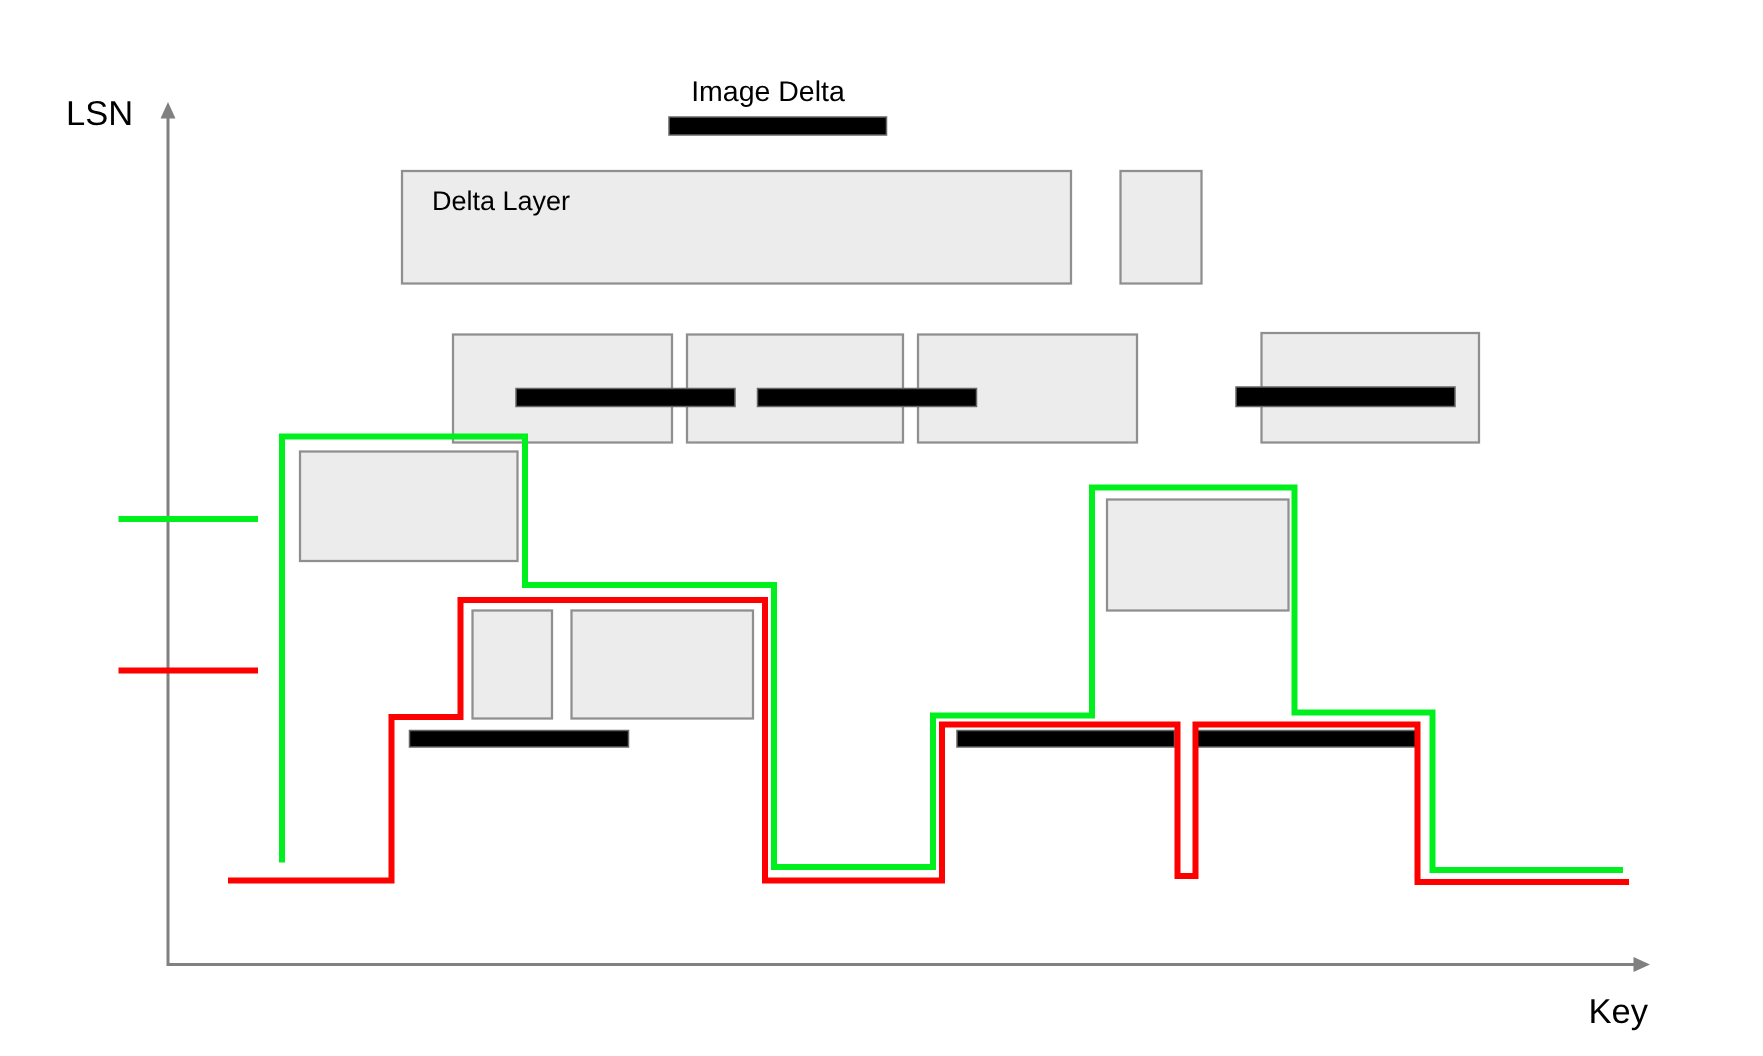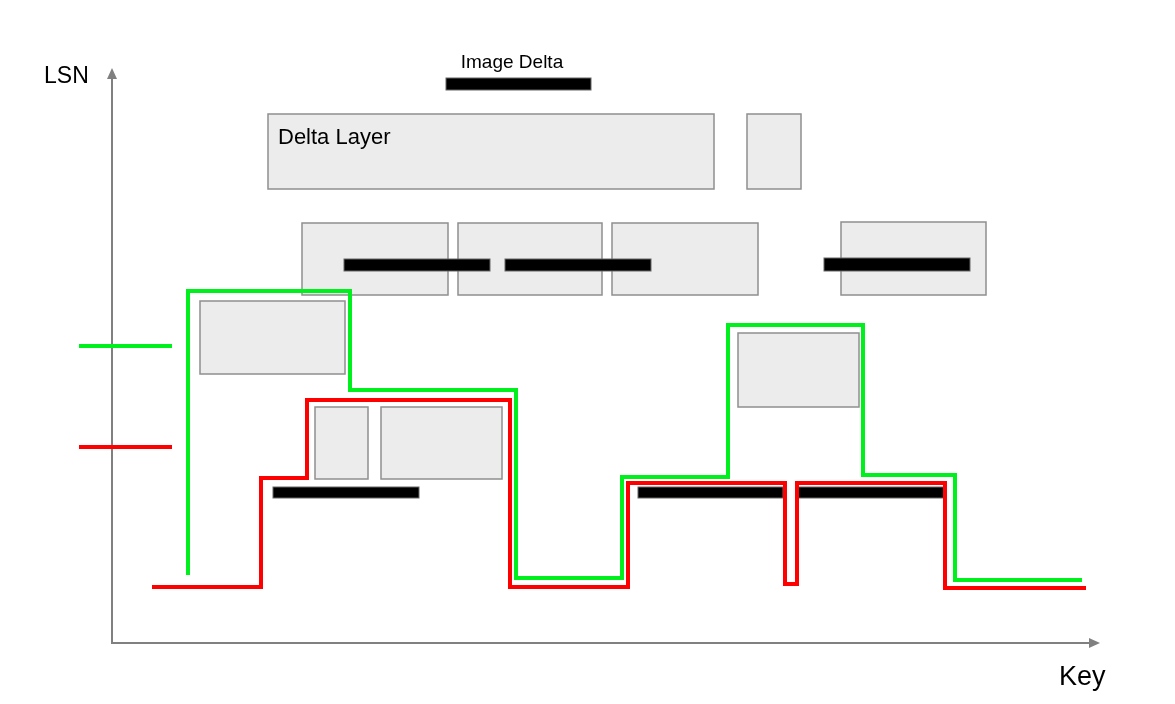--- a/index.html
+++ b/index.html
@@ -26,33 +26,33 @@
     white-space: nowrap;
   }
   .label.lsn {
     left: 44px;
     top: 62px;
     font-size: 23px;
   }
   .label.key {
     left: 1059px;
     top: 661px;
-    font-size: 27px;
+    font-size: 23px;
   }
   .label.image-layer {
     left: 412px;
     top: 51px;
     width: 200px;
     text-align: center;
     font-size: 19px;
   }
   .label.delta-layer {
-    left: 278px;
+    left: 288px;
     top: 124px;
-    font-size: 22px;
+    font-size: 18px;
   }
 </style>
 </head>
 <body>
 
 <div class="canvas">
   <svg id="diagram-svg" width="1175" height="704" viewBox="0 0 1175 704">
     <g id="delta-rects">
         <rect x="268" y="114" width="446" height="75" fill="#ececec" stroke="#8f8f8f" stroke-width="1.5"></rect>
         <rect x="747" y="114" width="54" height="75" fill="#ececec" stroke="#8f8f8f" stroke-width="1.5"></rect>

